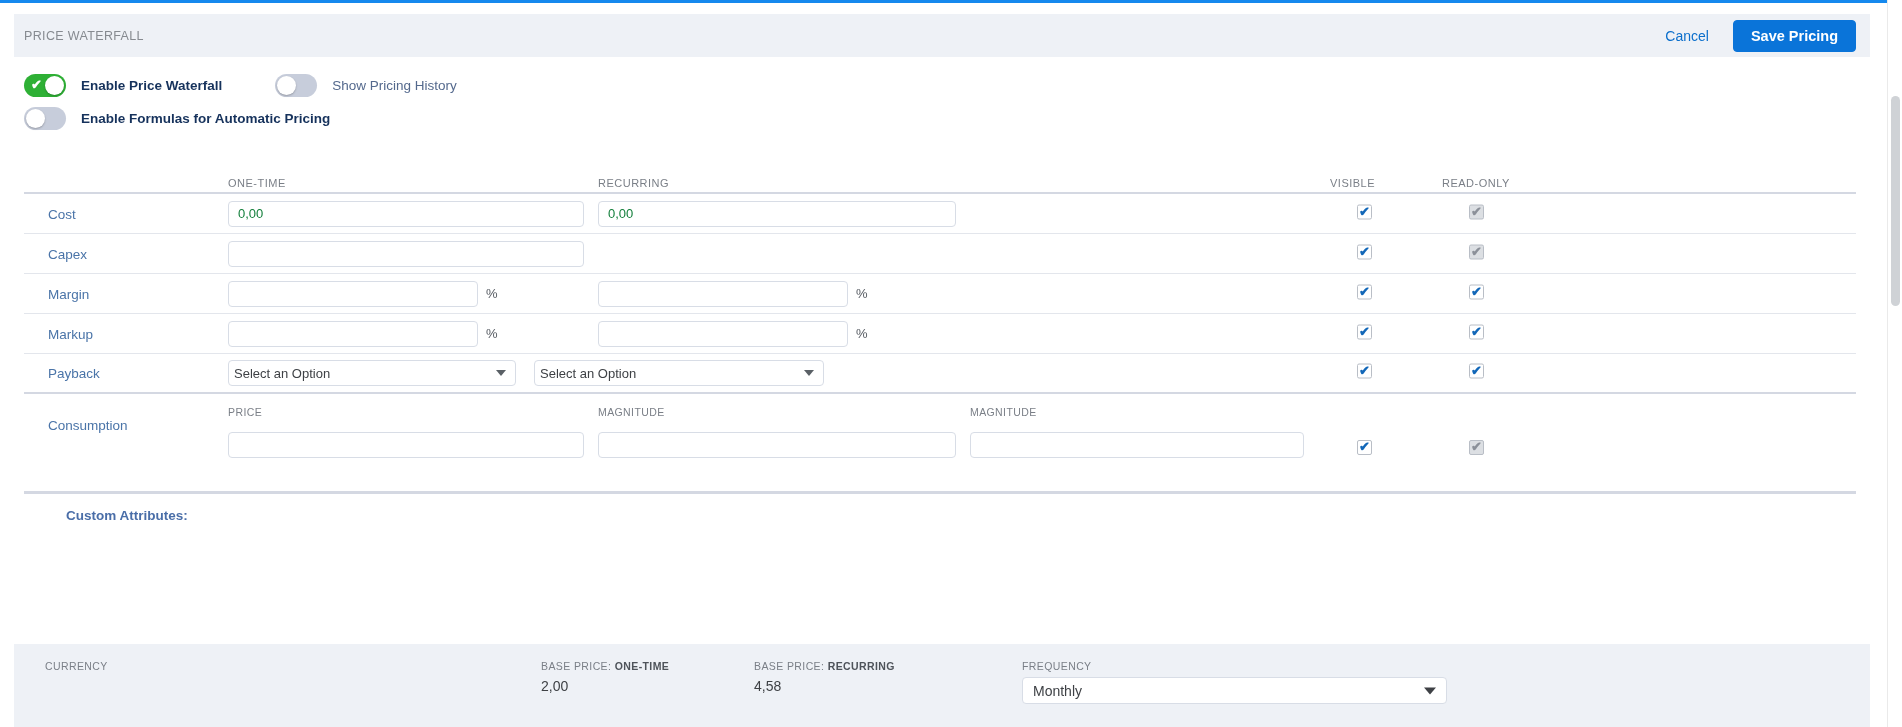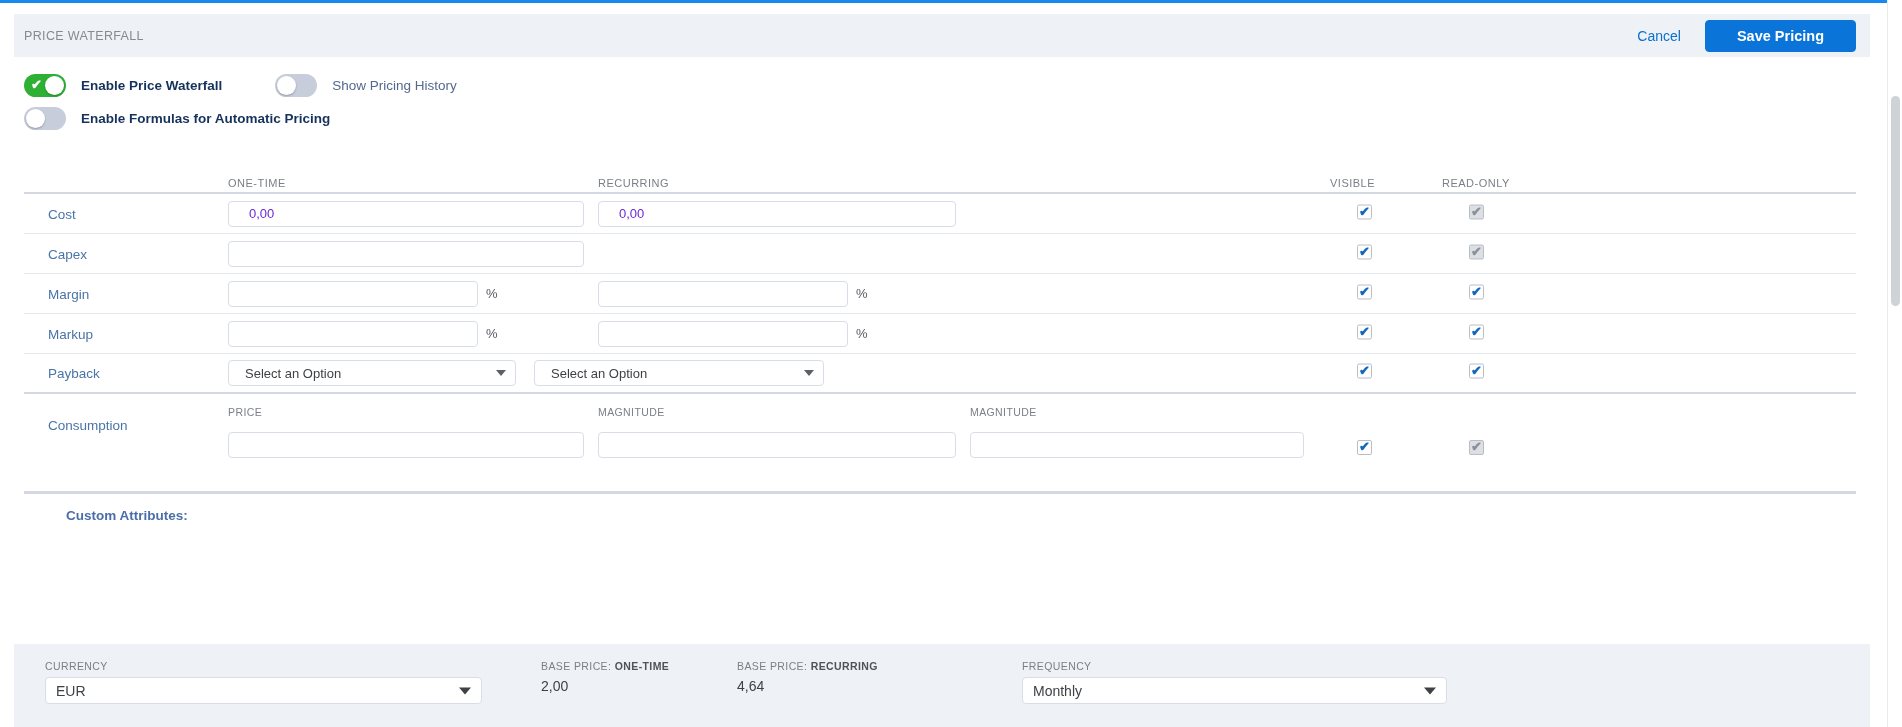--- a/index.html
+++ b/index.html
@@ -42,21 +42,21 @@
     font-size: 14px; color: #0b6fcc;
     background: none; border: none;
     cursor: pointer; padding: 6px 10px;
     font-family: "Liberation Sans", sans-serif;
   }
   .btn-save {
     margin-left: 14px;
     background: #0a74d9; color: #ffffff;
     border: 1px solid #0a74d9; border-radius: 4px;
     font-size: 14.5px; font-weight: bold;
-    padding: 7px 31px; cursor: pointer;
+    padding: 7px 17px; cursor: pointer;
     font-family: "Liberation Sans", sans-serif;
   }
 
   
   .toggles { position: absolute; top: 66px; left: 24px; }
   .toggle-row { display: flex; align-items: center; height: 33px; }
   .toggle-row.second { margin-top: 0px; }
   .switch {
     position: relative; width: 42px; height: 23px;
     border-radius: 12px; flex: none; cursor: pointer;
@@ -105,37 +105,37 @@
   .row.payback { border-bottom: 2px solid #d4d8e2; }
   .row-label {
     position: absolute; left: 24px; top: 50%;
     transform: translateY(-50%);
     font-size: 13.5px; color: #4a74a8;
   }
   .cell { position: absolute; top: 50%; transform: translateY(-50%); }
 
   .inp {
     height: 26px; border: 1px solid #d8dde6; border-radius: 4px;
-    background: #ffffff; font-size: 13px; color: #6d28d9;
-    padding: 0 20px; font-family: "Liberation Sans", sans-serif;
+    background: #ffffff; font-size: 13px; color: #15803d;
+    padding: 0 9px; font-family: "Liberation Sans", sans-serif;
     outline: none;
   }
   .inp::placeholder { color: #b0b4ba; }
   .w-onetime   { width: 356px; }
   .w-recurring { width: 358px; }
   .w-pct       { width: 250px; }
   .pct-sign {
     font-size: 13px; color: #555a61; margin-left: 8px;
   }
   .flexcell { display: flex; align-items: center; }
 
   .sel {
     height: 26px; border: 1px solid #d8dde6; border-radius: 4px;
     background: #ffffff; font-size: 13px; color: #3e4145;
-    padding: 0 16px; position: relative;
+    padding: 0 5px; position: relative;
     display: flex; align-items: center;
     font-family: "Liberation Sans", sans-serif;
     cursor: pointer;
   }
   .sel .caret {
     position: absolute; right: 9px; top: 50%;
     transform: translateY(-50%);
     width: 0; height: 0;
     border-left: 5px solid transparent;
     border-right: 5px solid transparent;
@@ -199,21 +199,21 @@
   .f-sel .caret {
     position: absolute; right: 10px; top: 50%;
     transform: translateY(-50%);
     width: 0; height: 0;
     border-left: 6px solid transparent;
     border-right: 6px solid transparent;
     border-top: 7px solid #3e4145;
   }
   .pos-currency { left: 31px; }
   .pos-bp1 { left: 483px; margin-left: 44px; }
-  .pos-bp2 { left: 723px; }
+  .pos-bp2 { left: 740px; }
   .pos-freq { left: 1008px; }
   .w-cur { width: 437px; }
   .w-freq { width: 425px; }
 
   
   .scrollbar {
     position: absolute; top: 0; right: 0;
     width: 15px; height: 727px; background: #ffffff;
     border-left: 1px solid #eaeaea;
   }
@@ -359,34 +359,30 @@
   </div>
 
   <div class="custom-attrs">
     <div class="ca-bar"></div>
     <div class="ca-title">Custom Attributes:</div>
   </div>
 
   <div class="footer">
     <div class="f-field pos-currency">
       <span class="f-lab">CURRENCY</span>
-      <div class="f-sel w-cur">
-        <span>EUR</span>
-        <span class="caret"></span>
-      </div>
     </div>
 
     <div class="f-field pos-bp1">
       <span class="f-lab"><span>BASE PRICE:</span> <b>ONE-TIME</b></span>
       <span class="f-val">2,00</span>
     </div>
 
     <div class="f-field pos-bp2">
       <span class="f-lab"><span>BASE PRICE:</span> <b>RECURRING</b></span>
-      <span class="f-val">4,64</span>
+      <span class="f-val">4,58</span>
     </div>
 
     <div class="f-field pos-freq">
       <span class="f-lab">FREQUENCY</span>
       <div class="f-sel w-freq">
         <span>Monthly</span>
         <span class="caret"></span>
       </div>
     </div>
   </div>

